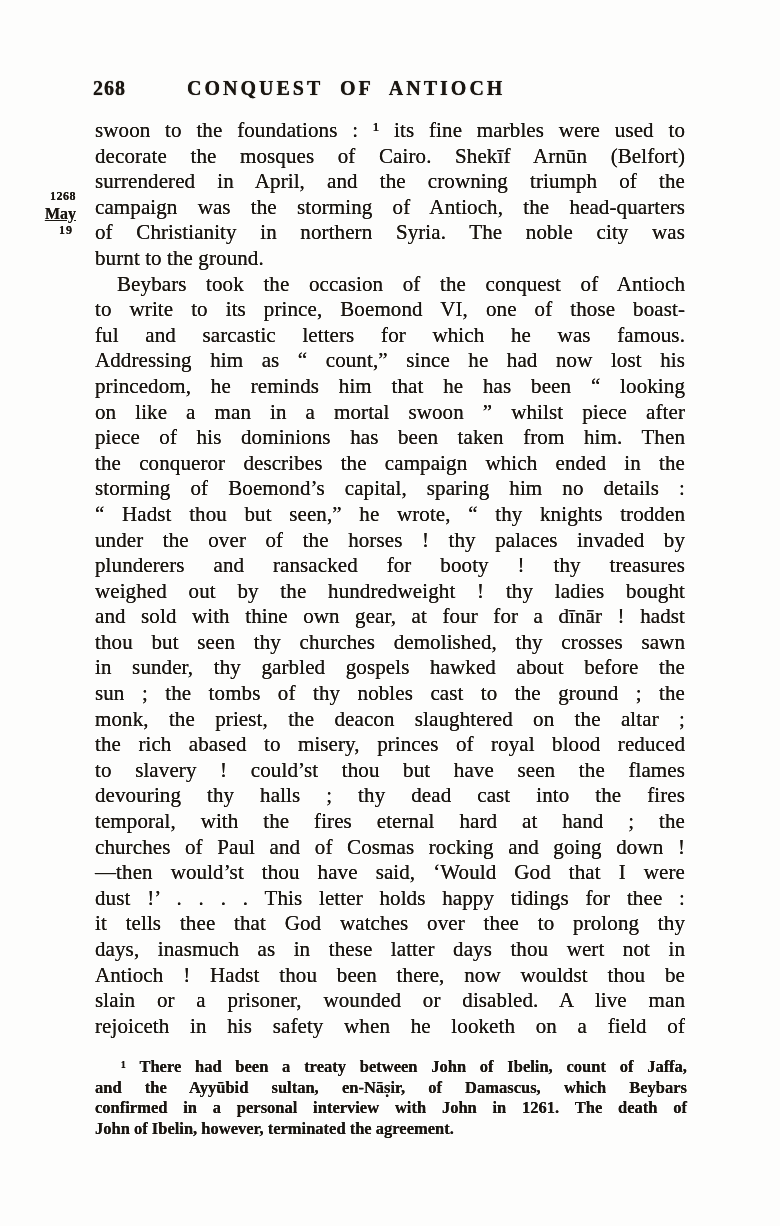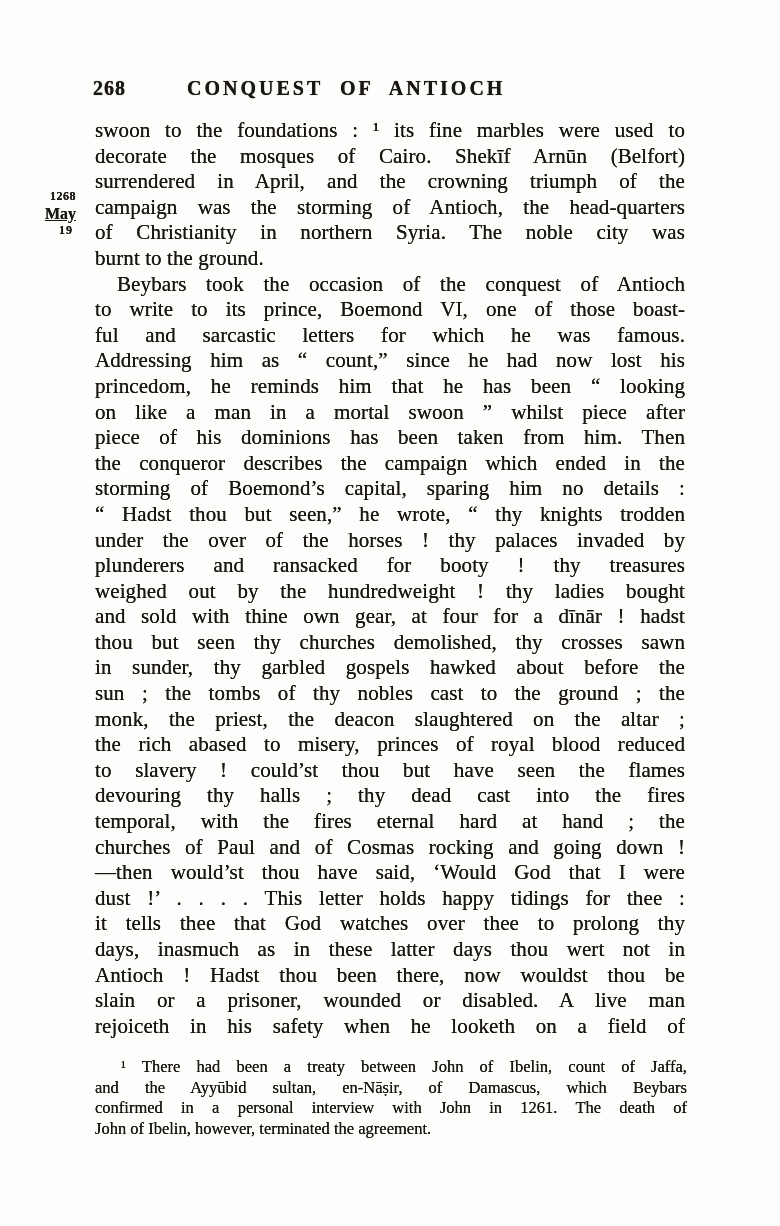--- a/index.html
+++ b/index.html
@@ -47,21 +47,21 @@
     text-align: justify;
     text-align-last: justify;
     text-justify: inter-word;
     white-space: normal;
   }
   .line.indent { text-indent: 22px; }
   .line.end { text-align-last: left; }
 
   .footnote {
     position: absolute; left: 95px; top: 1057px; width: 592px;
-    font-size: 16.5px; line-height: 20.5px; font-weight: 400;
+    font-size: 16.5px; line-height: 20.5px; font-weight: 700;
     text-shadow: 0 0 0.35px currentColor;
   }
   .footnote .line.indent { text-indent: 26px; }
 </style>
 </head>
 <body>
 
 <div class="page">
 
   <div class="page-number">268</div>

